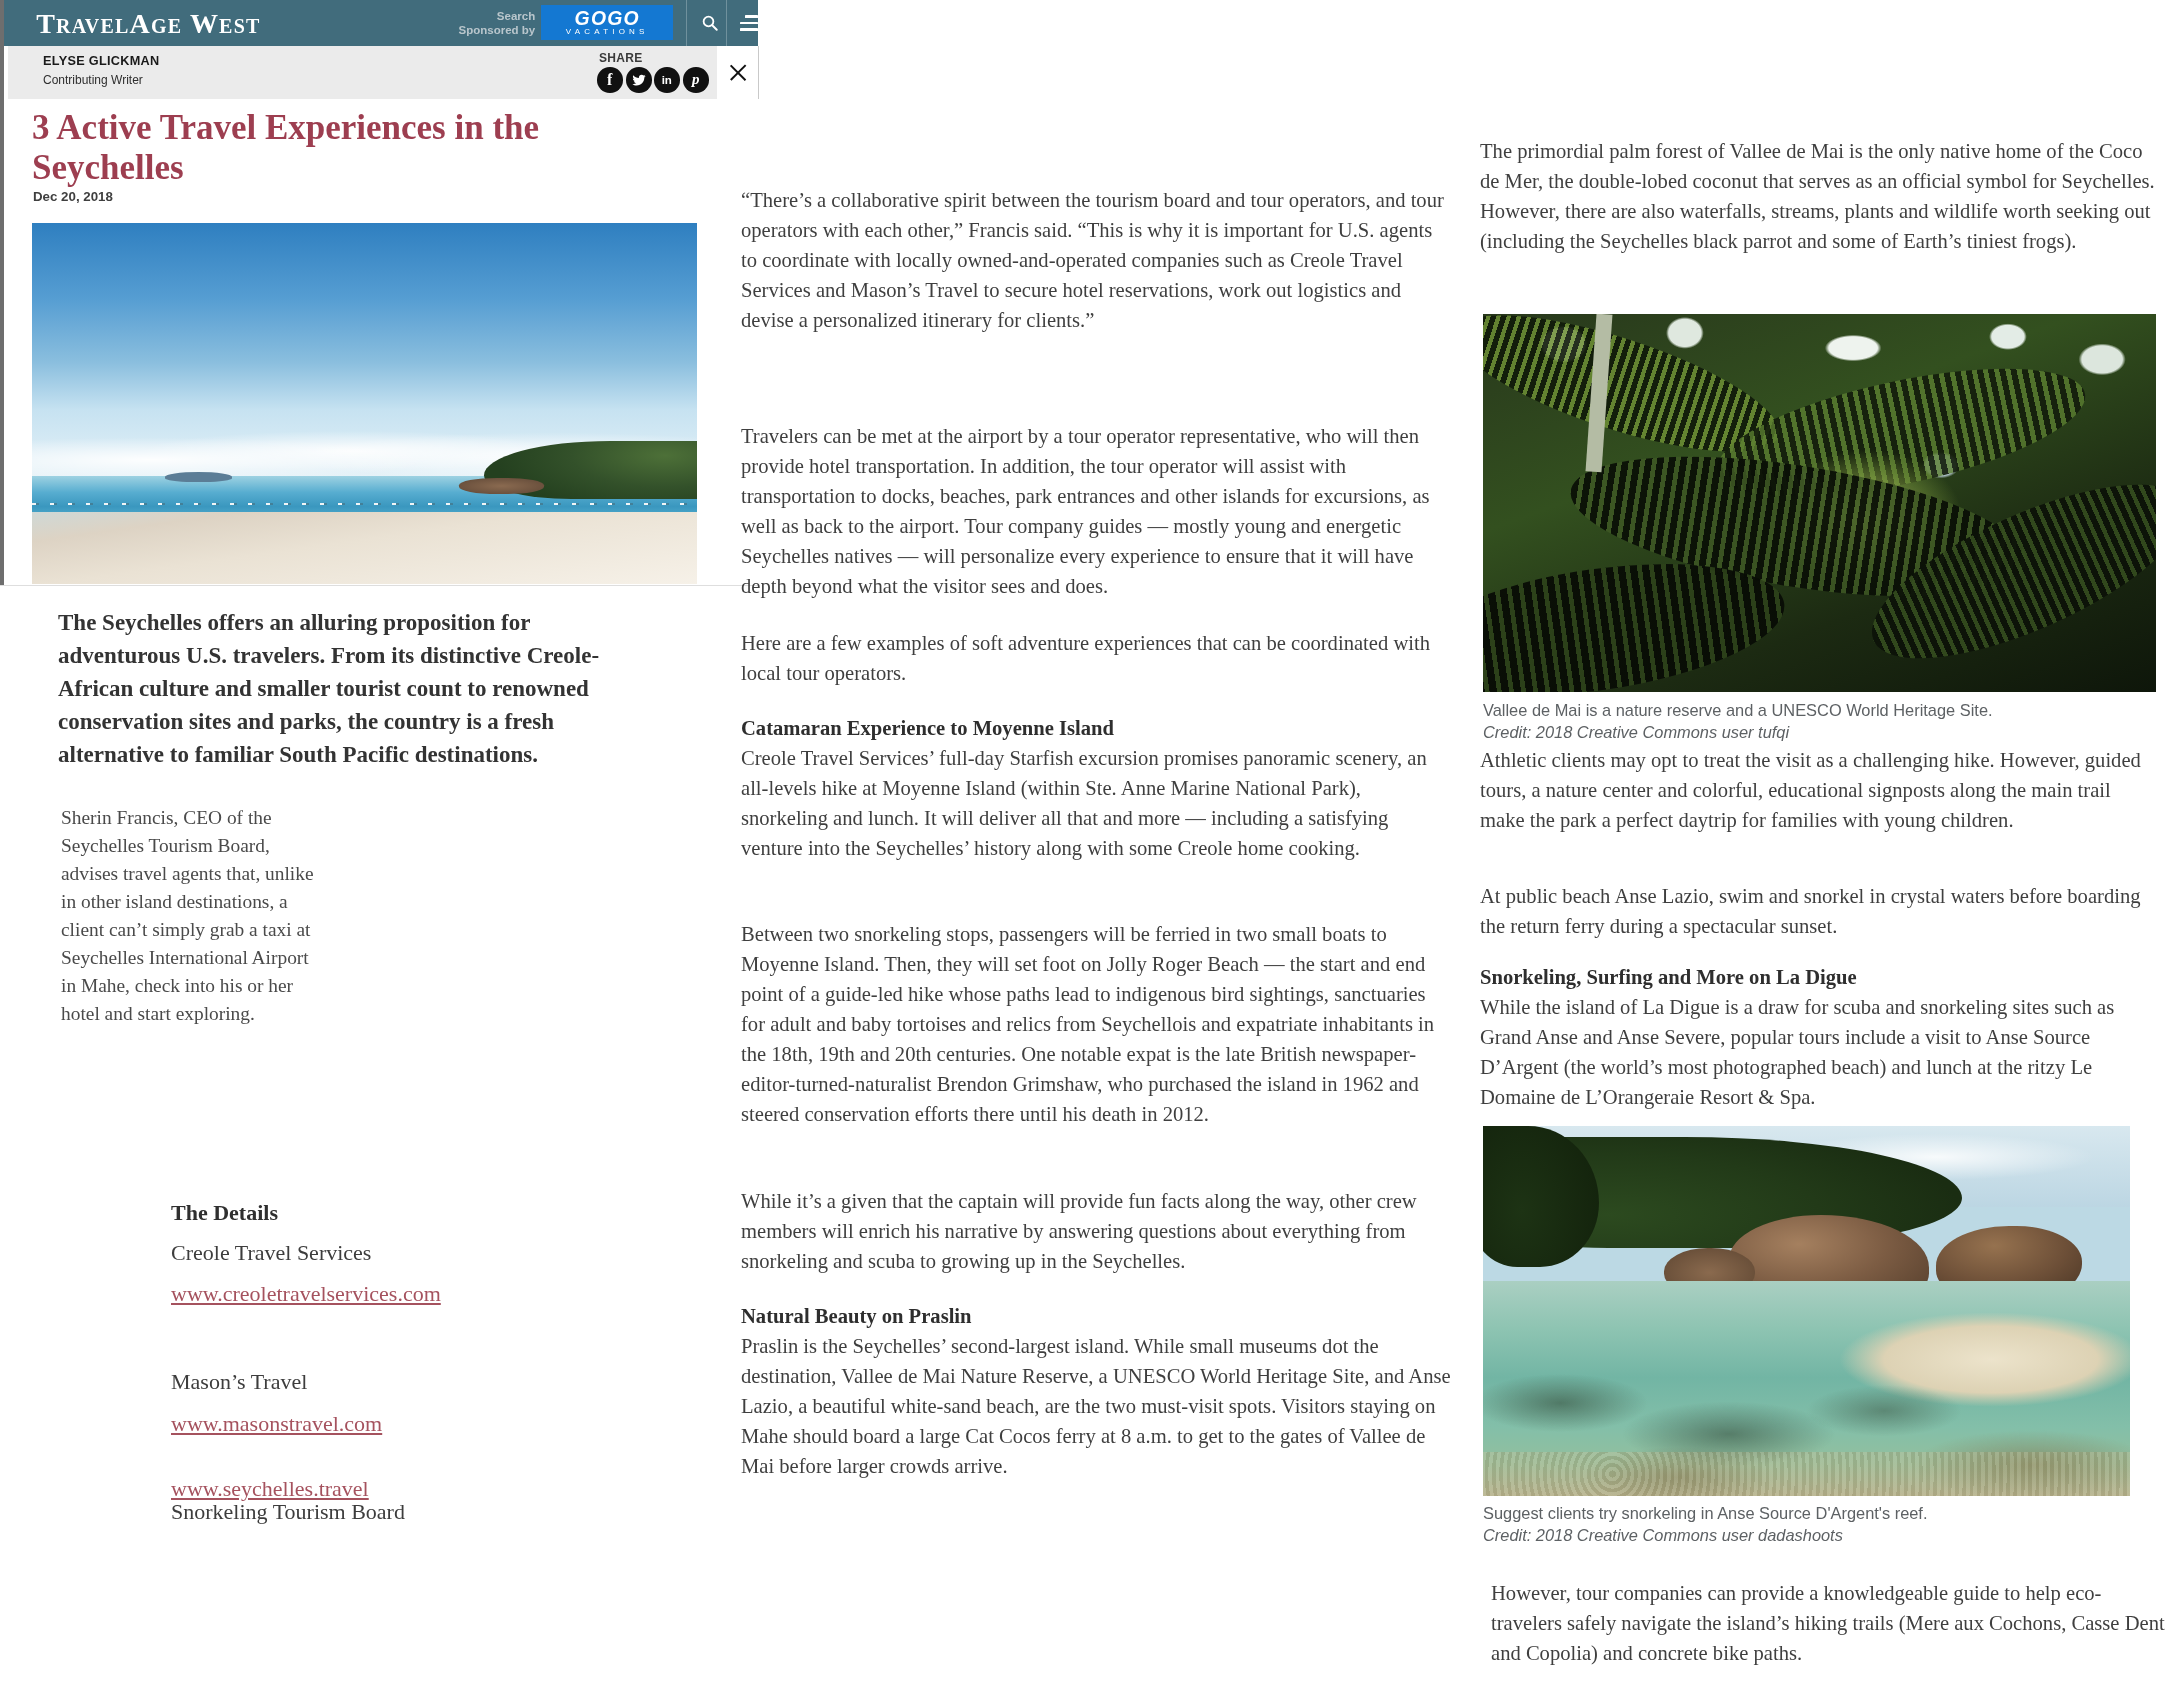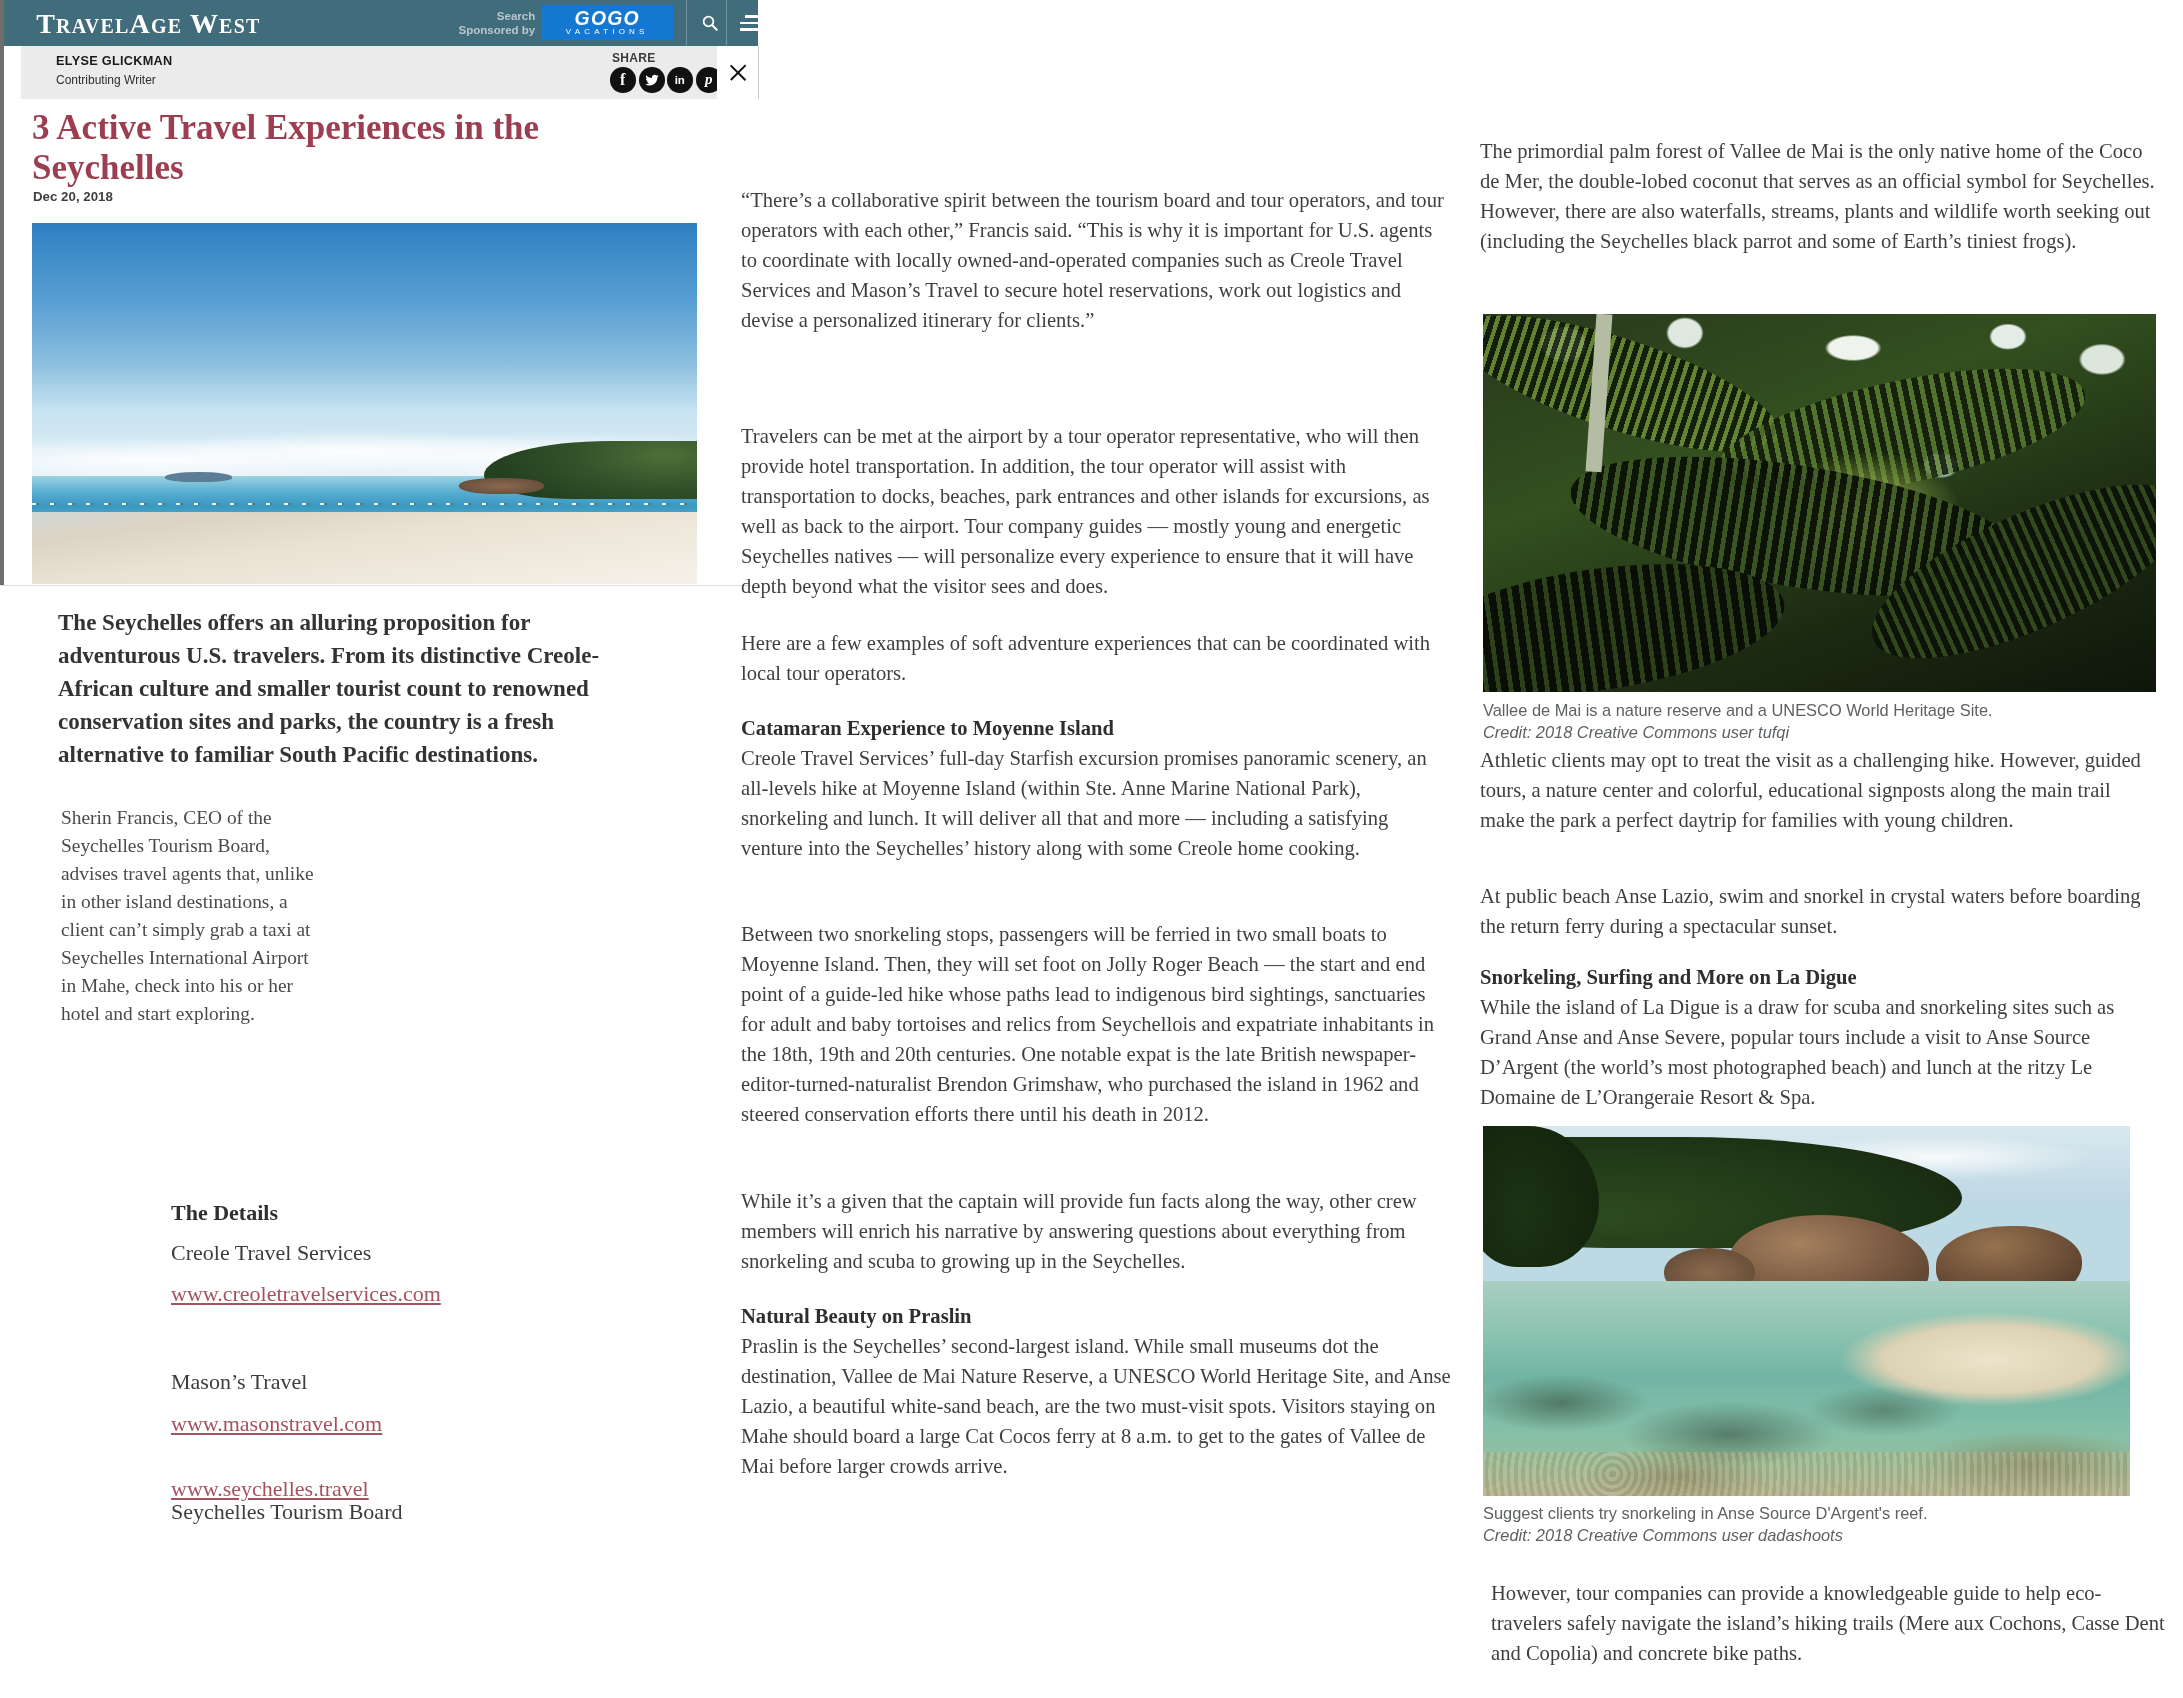--- a/index.html
+++ b/index.html
@@ -21,21 +21,21 @@
             font-size:19.4px;letter-spacing:1.2px;line-height:18px;}
   .gogo .g2{color:#fff;font-family:"Liberation Sans",sans-serif;font-size:8px;letter-spacing:4.2px;line-height:9.7px;}
   .mast-div{position:absolute;top:0;width:0.6px;height:46px;background:rgba(255,255,255,0.25);}
   .search-btn{position:absolute;left:686px;top:0;width:40px;height:46px;display:flex;align-items:center;justify-content:center;cursor:pointer;}
   .menu-btn{position:absolute;left:726px;top:0;width:33px;height:46px;display:flex;flex-direction:column;
             align-items:flex-end;justify-content:center;gap:4.2px;padding-right:4.9px;box-sizing:border-box;cursor:pointer;}
   .menu-btn .bar{height:2.4px;background:#fff;border-radius:0.6px;}
   .menu-btn .b1{width:13.3px;}.menu-btn .b2{width:18px;}.menu-btn .b3{width:18px;}
 
   
-  .byline-bar{left:21px;top:46px;width:713px;height:53px;background:#ebebeb;}
+  .byline-bar{left:8px;top:46px;width:713px;height:53px;background:#ebebeb;}
   .author{position:absolute;left:35px;top:8px;font-family:"Liberation Sans",sans-serif;
           font-weight:700;font-size:12.7px;color:#1a1a1a;letter-spacing:0.3px;}
   .role{position:absolute;left:35px;top:27px;font-family:"Liberation Sans",sans-serif;
         font-size:12px;color:#2e2e2e;}
   .share-label{position:absolute;left:591px;top:4.9px;font-family:"Liberation Sans",sans-serif;
                font-weight:700;font-size:12px;color:#3a3a3a;letter-spacing:0.3px;}
   .social{position:absolute;top:21px;width:25.5px;height:25.5px;border-radius:50%;background:#111;
           display:flex;align-items:center;justify-content:center;color:#fff;cursor:pointer;}
   .social span{font-family:"Liberation Sans",sans-serif;font-weight:700;}
   .close-cell{left:717px;top:46px;width:41px;height:53px;background:#fff;border-right:0.6px solid #c9c9c9;cursor:pointer;}
@@ -235,21 +235,21 @@
 
   <p class="abs left-para">Sherin Francis, CEO of the Seychelles Tourism Board, advises travel agents that, unlike in other island destinations, a client can’t simply grab a taxi at Seychelles International Airport in Mahe, check into his or her hotel and start exploring.</p>
   <p class="abs intro">The Seychelles offers an alluring proposition for adventurous U.S. travelers. From its distinctive Creole-African culture and smaller tourist count to renowned conservation sites and parks, the country is a fresh alternative to familiar South Pacific destinations.</p>
 
 
   <div class="abs details-head">The Details</div>
   <div class="d-name" style="top:1240px;">Creole Travel Services</div>
   <div class="d-url" style="top:1281px;">www.creoletravelservices.com</div>
   <div class="d-name" style="top:1369px;">Mason’s Travel</div>
   <div class="d-url" style="top:1411px;">www.masonstravel.com</div>
-  <div class="d-name" style="top:1499px;">Seychelles Tourism Board</div>
+  <div class="d-name" style="top:1499px;">Snorkeling Tourism Board</div>
   <div class="d-url" style="top:1476px;">www.seychelles.travel</div>
 
   <p class="abs colp mid" style="top:185px;">“There’s a collaborative spirit between the tourism board and tour operators, and tour operators with each other,” Francis said. “This is why it is important for U.S. agents to coordinate with locally owned-and-operated companies such as Creole Travel Services and Mason’s Travel to secure hotel reservations, work out logistics and devise a personalized itinerary for clients.”</p>
   <p class="abs colp mid" style="top:421px;">Travelers can be met at the airport by a tour operator representative, who will then provide hotel transportation. In addition, the tour operator will assist with transportation to docks, beaches, park entrances and other islands for excursions, as well as back to the airport. Tour company guides — mostly young and energetic Seychelles natives — will personalize every experience to ensure that it will have depth beyond what the visitor sees and does.</p>
   <p class="abs colp mid" style="top:628px;">Here are a few examples of soft adventure experiences that can be coordinated with local tour operators.</p>
   <p class="abs colp mid colh" style="top:713px;">Catamaran Experience to Moyenne Island</p>
   <p class="abs colp mid" style="top:743px;">Creole Travel Services’ full-day Starfish excursion promises panoramic scenery, an all-levels hike at Moyenne Island (within Ste. Anne Marine National Park), snorkeling and lunch. It will deliver all that and more — including a satisfying venture into the Seychelles’ history along with some Creole home cooking.</p>
   <p class="abs colp mid" style="top:919px;">Between two snorkeling stops, passengers will be ferried in two small boats to Moyenne Island. Then, they will set foot on Jolly Roger Beach — the start and end point of a guide-led hike whose paths lead to indigenous bird sightings, sanctuaries for adult and baby tortoises and relics from Seychellois and expatriate inhabitants in the 18th, 19th and 20th centuries. One notable expat is the late British newspaper-editor-turned-naturalist Brendon Grimshaw, who purchased the island in 1962 and steered conservation efforts there until his death in 2012.</p>
   <p class="abs colp mid" style="top:1186px;">While it’s a given that the captain will provide fun facts along the way, other crew members will enrich his narrative by answering questions about everything from snorkeling and scuba to growing up in the Seychelles.</p>
   <p class="abs colp mid colh" style="top:1301px;">Natural Beauty on Praslin</p>

